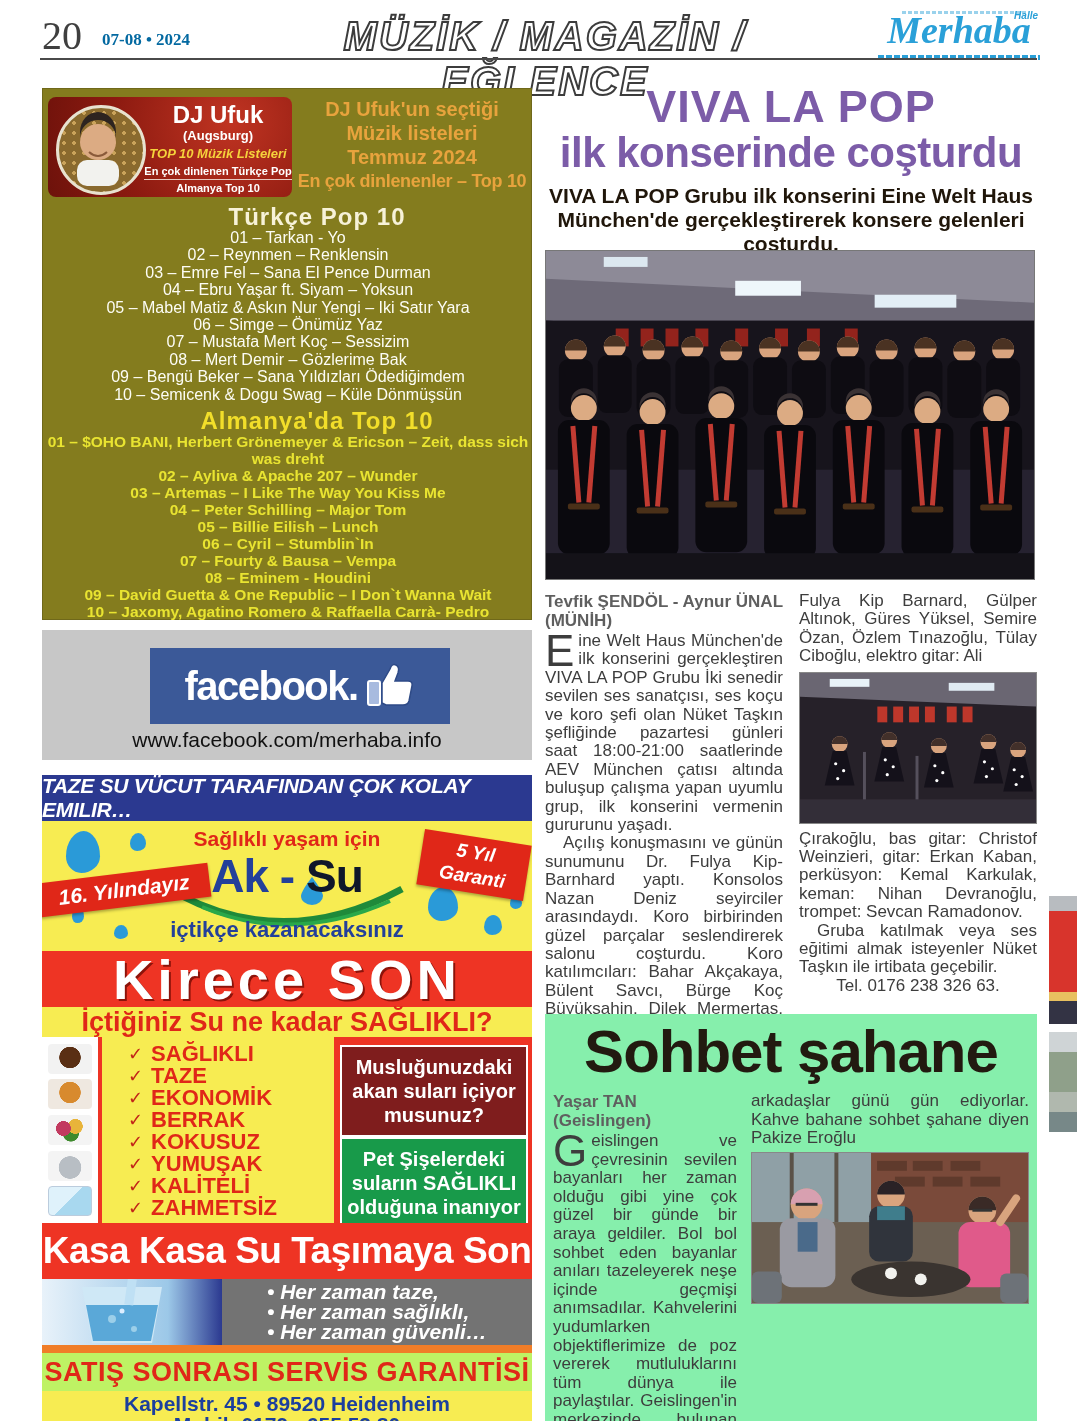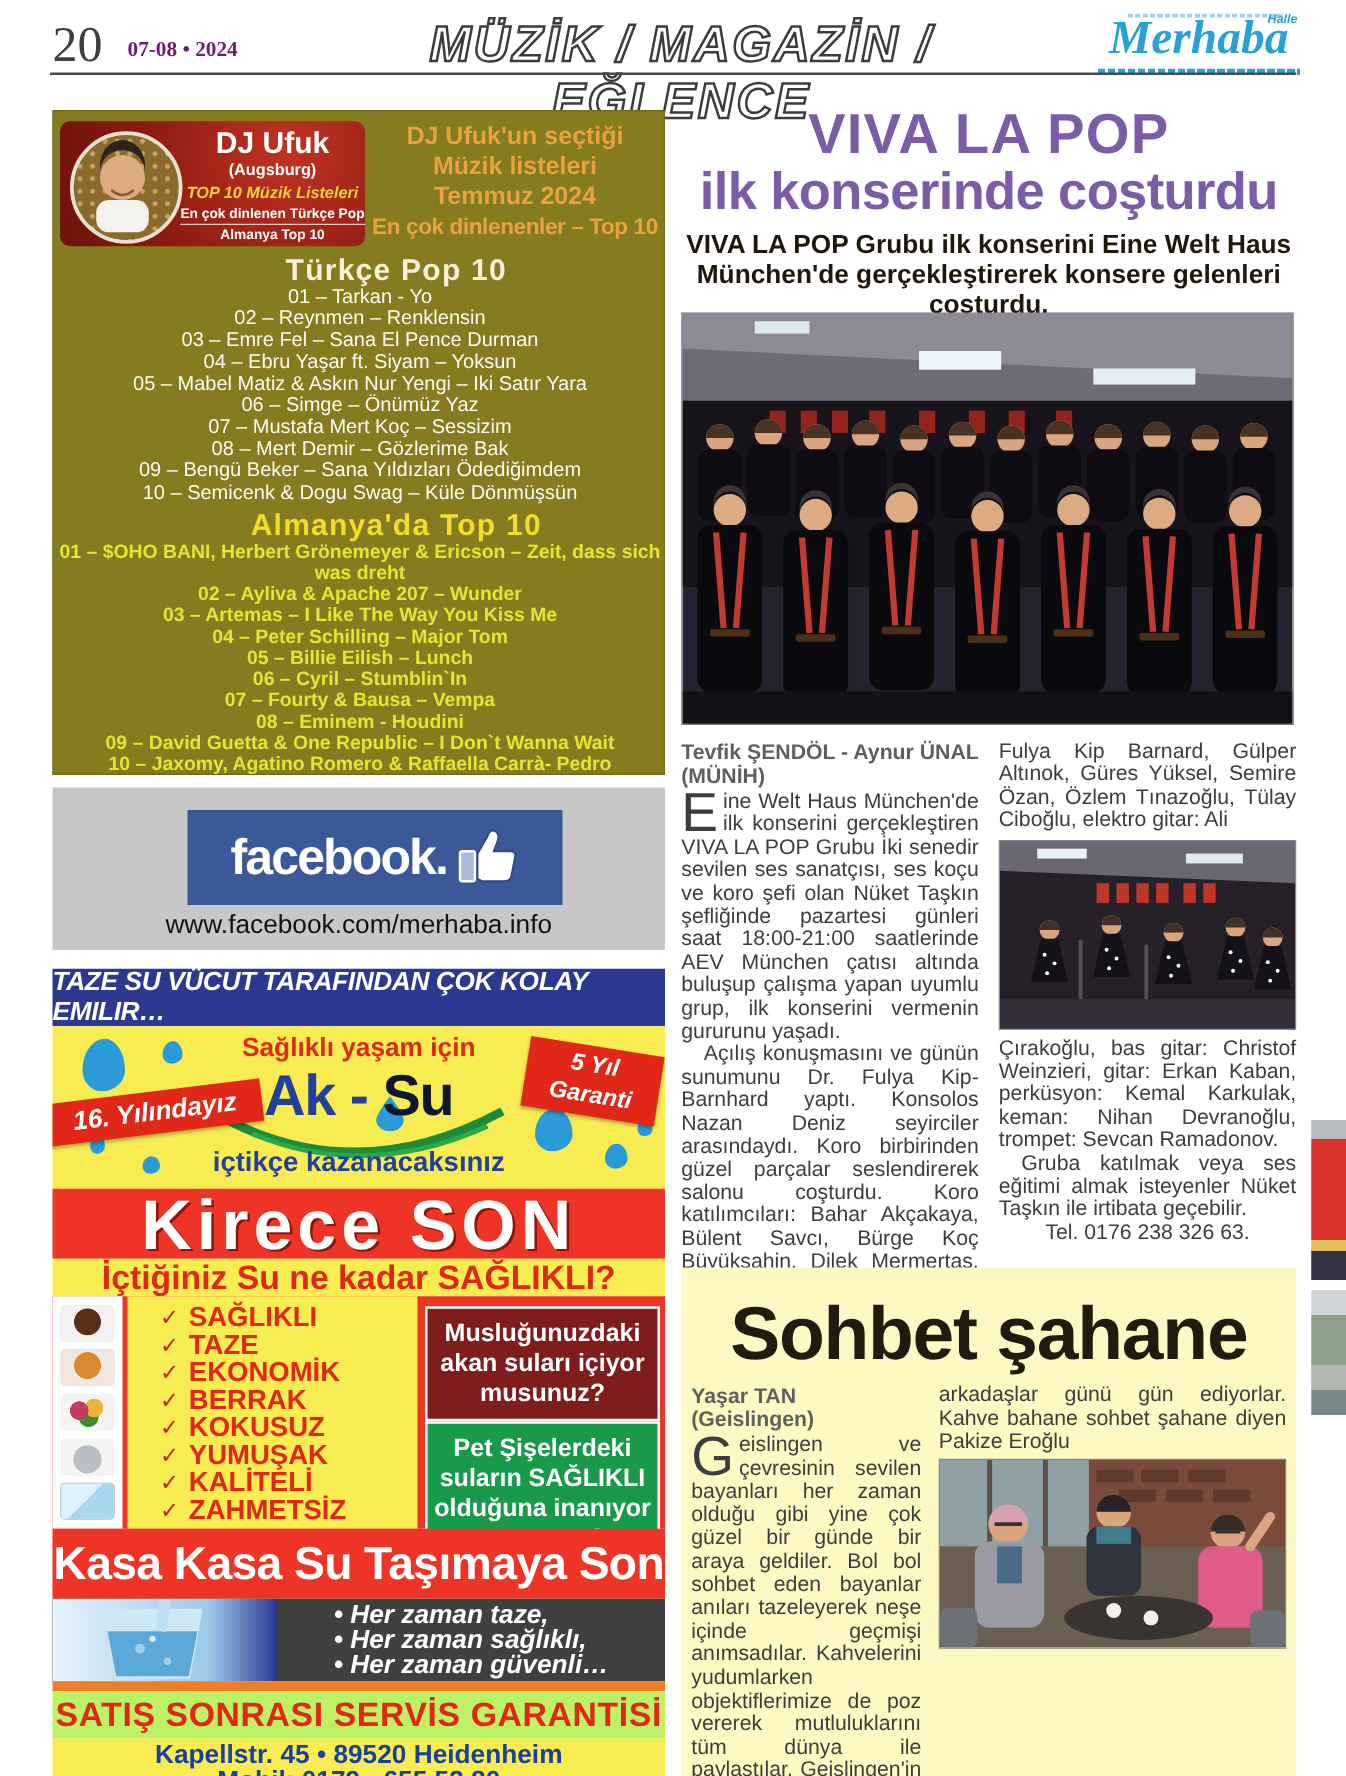--- a/index.html
+++ b/index.html
@@ -2,21 +2,21 @@
 <html><head>
 <meta charset="utf-8">
 <style>
   html,body{margin:0;padding:0;background:#ffffff;}
   .page{position:relative;width:1077px;height:1421px;background:#fff;overflow:hidden;
         font-family:"Liberation Sans","DejaVu Sans",sans-serif;}
   .abs{position:absolute;}
 
   
   .pagenum{left:42px;top:12px;font-family:"Liberation Serif",serif;font-size:40px;color:#3f3f3f;}
-  .pagedate{left:102px;top:30px;font-family:"Liberation Serif",serif;font-weight:bold;font-size:17px;color:#701a75;}
+  .pagedate{left:102px;top:30px;font-family:"Liberation Serif",serif;font-weight:bold;font-size:17px;color:#0369a1;}
   .sectitle{left:245px;top:14px;width:600px;text-align:center;font-size:40px;font-weight:800;font-style:italic;
             color:#fff;letter-spacing:2px;-webkit-text-stroke:2px #3c3c3c;text-stroke:2px #3c3c3c;}
   .brand{left:878px;top:10px;width:162px;height:46px;text-align:center;}
   .brand .mword{font-family:"Liberation Serif",serif;font-style:italic;font-weight:bold;font-size:38px;
                 color:#2aa0d8;line-height:40px;}
   .brand .halle{position:absolute;right:2px;top:0;font-size:10px;font-style:italic;font-weight:bold;color:#2aa0d8;}
   .brand .bar{position:absolute;left:0;right:0;bottom:-4px;height:5px;
               background:repeating-linear-gradient(90deg,#2aa0d8 0 6px,#fff 6px 8px);}
   .brand .tbar{position:absolute;left:24px;right:14px;top:1px;height:3px;
               background:repeating-linear-gradient(90deg,#9ad2ec 0 4px,#fff 4px 6px);}
@@ -89,21 +89,21 @@
   .chkpanel{flex:1;background:#f7ec52;margin:0 6px 0 4px;padding:6px 0 0 26px;}
   .chkrow{display:flex;align-items:center;gap:8px;color:#e02718;font-weight:800;font-size:22px;line-height:22px;}
   .vmark{color:#c22418;font-size:18px;font-weight:bold;}
   .qcol{width:192px;display:flex;flex-direction:column;justify-content:space-between;padding:8px 4px 8px 0;box-sizing:border-box;}
   .qred{background:#7f1d1d;border:2px solid #fff;color:#fff;font-weight:800;font-size:20px;text-align:center;
         padding:8px 4px;line-height:24px;}
   .qgreen{background:#189a4a;border:2px solid #fff;color:#fff;font-weight:800;font-size:20px;text-align:center;
         padding:8px 2px;line-height:24px;}
   .kasa{height:56px;background:#ee3424;color:#fff;font-weight:800;font-size:37px;letter-spacing:-0.5px;
         display:flex;align-items:center;justify-content:center;}
-  .blueband{height:66px;background:#404040;overflow:hidden;}
+  .blueband{height:66px;background:#737373;overflow:hidden;}
   .glass{position:absolute;left:0;top:0;width:180px;height:66px;background:linear-gradient(90deg,#e8f2fa,#9cc8e8 70%,#2b3990);}
   .bullets{position:absolute;left:225px;top:3px;color:#fff;font-style:italic;font-weight:800;font-size:21px;line-height:20px;}
   .orangebar{height:8px;background:#f07d28;}
   .satis{height:38px;background:#bef264;color:#e02718;font-weight:800;font-size:27px;letter-spacing:0.5px;
          display:flex;align-items:center;justify-content:center;}
   .addr{height:63px;background:#f7ec52;color:#1b3f9e;font-weight:800;font-size:21px;line-height:21px;
         text-align:center;padding-top:2px;}
 
   
   .vivahead{left:545px;top:84px;width:492px;text-align:center;}
@@ -114,21 +114,21 @@
   .artcols{left:545px;top:592px;width:492px;display:flex;gap:16px;}
   .col{width:238px;color:#3d3d3d;font-size:17px;line-height:18.4px;text-align:justify;}
   .byline{color:#5f5f5f;font-weight:bold;font-size:17px;line-height:19px;text-align:left;margin-bottom:2px;}
   .col p{margin:0 0 0 0;}
   .col p.indent{text-indent:18px;}
   .dropcap::first-letter{float:left;font-size:44px;line-height:34px;padding:2px 4px 0 0;color:#3d3d3d;}
   .inphoto{width:238px;height:152px;margin:6px 0;border:1px solid #888;box-sizing:border-box;}
   .telline{text-align:center;}
 
   
-  .sohbet{left:545px;top:1014px;width:492px;height:407px;background:#fef9c3;box-sizing:border-box;padding:21px 8px;}
+  .sohbet{left:545px;top:1014px;width:492px;height:407px;background:#86efac;box-sizing:border-box;padding:6px 8px;}
   .sh-head{color:#221a10;font-weight:800;font-size:60px;letter-spacing:-1px;text-align:center;line-height:64px;}
   .sh-cols{display:flex;gap:14px;margin-top:8px;}
   .sh-left{width:186px;color:#3d3d3d;font-size:17px;line-height:18.6px;text-align:justify;}
   .sh-right{width:278px;color:#3d3d3d;font-size:17px;line-height:18.6px;text-align:justify;}
   .sohphoto{width:278px;height:152px;margin-top:4px;border:1px solid #888;box-sizing:border-box;}
 
   
   .strip1{left:1049px;top:896px;width:28px;height:128px;
           background:linear-gradient(180deg,#b8bcc0 0 12%,#d8342c 12% 75%,#e8c060 75% 82%,#334 82% 100%);}
   .strip2{left:1049px;top:1032px;width:28px;height:100px;

